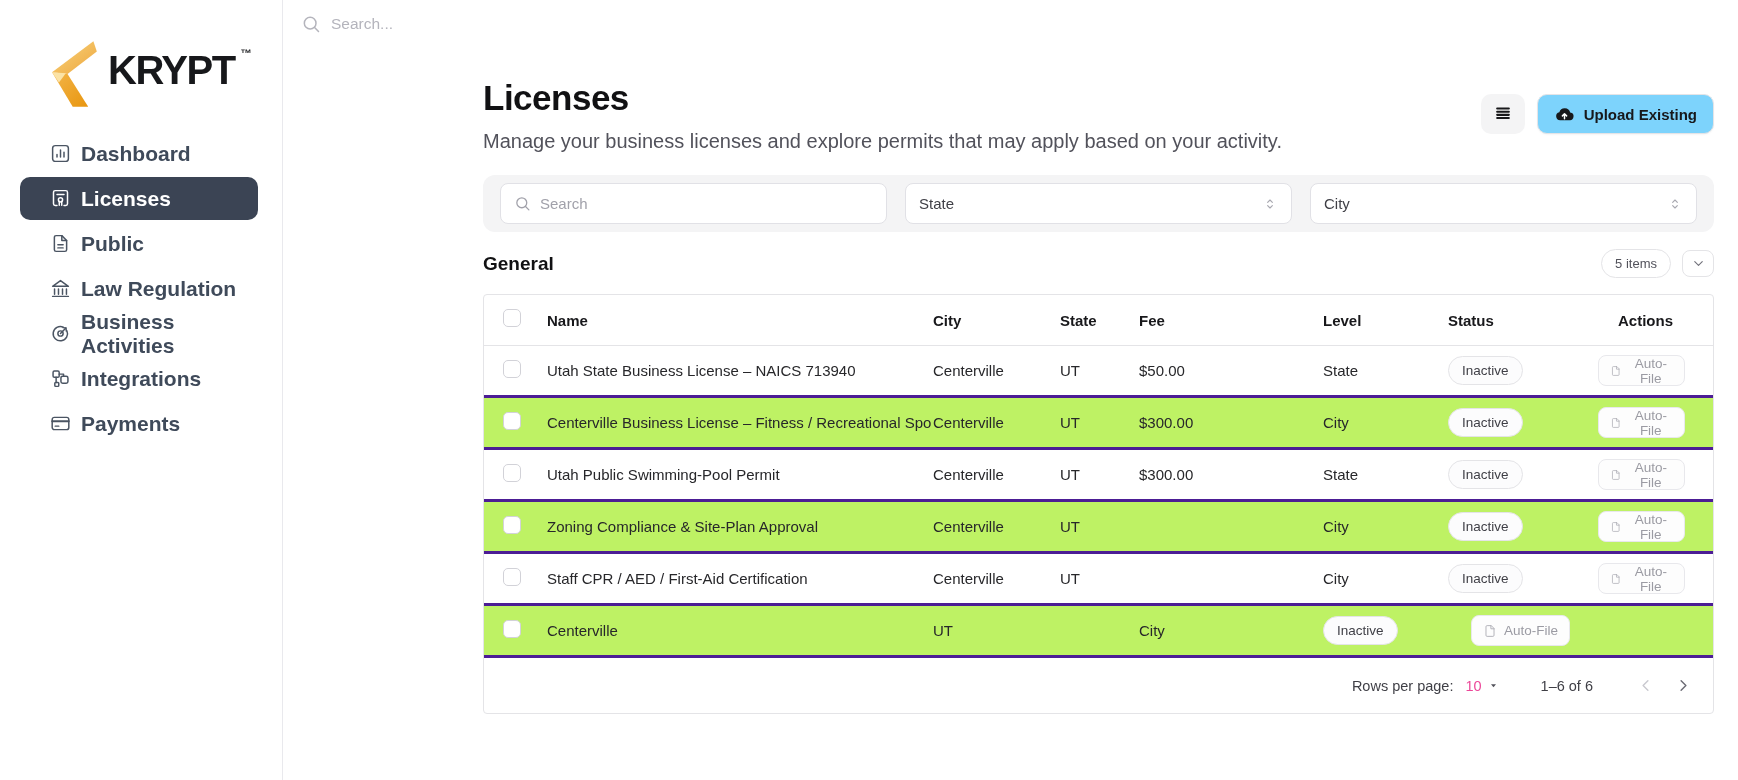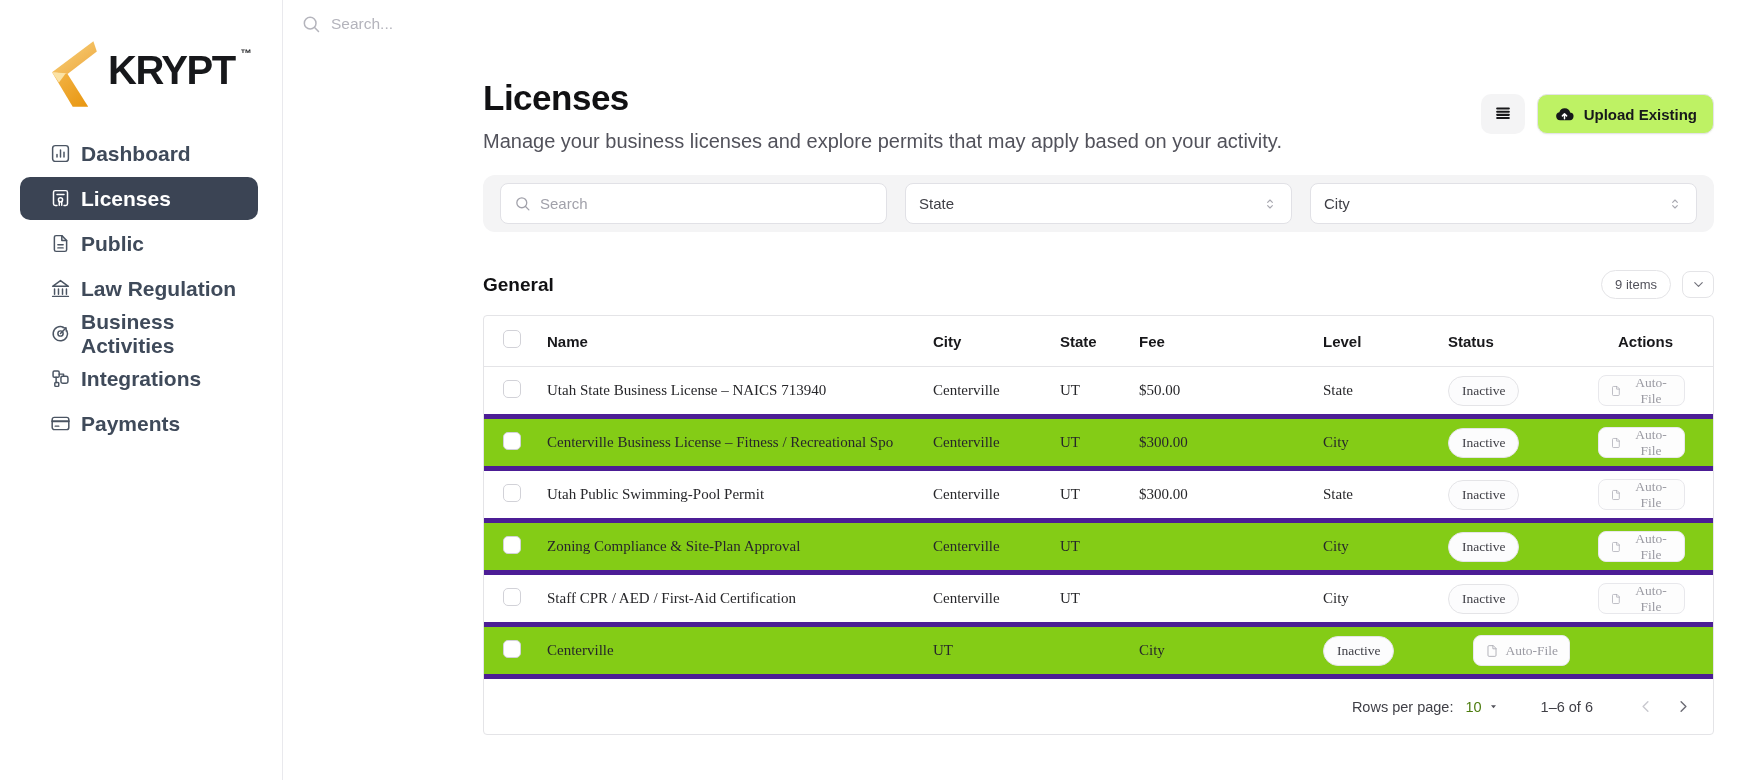--- a/index.html
+++ b/index.html
@@ -35,70 +35,70 @@
 
   .content { padding: 0 24px 0 200px; }
 
   .page-head { margin-top: 30px; display: flex; justify-content: space-between; }
   .page-title { font-size: 35px; font-weight: 700; letter-spacing: -0.5px; color: #111113; }
   .page-subtitle { margin-top: 12px; font-size: 20px; color: #52525b; }
   .head-actions { display: flex; gap: 12px; margin-top: 16px; align-items: flex-start; }
   .icon-btn { width: 44px; height: 40px; border: none; border-radius: 10px; background: #f4f4f5;
               display: inline-flex; align-items: center; justify-content: center; cursor: pointer; }
   .icon-btn svg { width: 20px; height: 20px; stroke: #18181b; stroke-width: 2.5; stroke-linecap: round; fill: none; }
-  .upload-btn { height: 40px; padding: 0 16px; background: #bef264; border: 1px solid #e4e4e7; border-radius: 10px;
+  .upload-btn { height: 40px; padding: 0 16px; background: #7dd3fc; border: 1px solid #e4e4e7; border-radius: 10px;
                 display: inline-flex; align-items: center; gap: 9px; font-size: 15px; font-weight: 700;
                 color: #17181b; font-family: inherit; cursor: pointer; box-shadow: 0 1px 2px rgba(0,0,0,0.04); }
   .upload-btn svg { width: 21px; height: 21px; }
 
   
   .filters { margin-top: 22px; height: 57px; background: #f4f4f5; border-radius: 12px;
              display: flex; align-items: center; gap: 18px; padding: 0 17px; }
   .field { flex: 1; height: 41px; background: #fff; border: 1px solid #e1e1e6; border-radius: 8px;
            display: flex; align-items: center; gap: 9px; padding: 0 13px; }
   .field svg.mag { width: 17px; height: 17px; stroke: #a1a1aa; fill: none; stroke-width: 1.8; stroke-linecap: round; flex: 0 0 17px; }
   .field input { border: none; outline: none; flex: 1; font-size: 15px; color: #3f3f46; font-family: inherit; }
   .field input::placeholder { color: #a1a1aa; }
   .select-field { justify-content: space-between; cursor: pointer; }
   .select-field .sel-label { font-size: 15px; color: #3f3f46; }
   .select-field svg { width: 16px; height: 16px; stroke: #a8a8b0; fill: none; stroke-width: 1.7; stroke-linecap: round; stroke-linejoin: round; }
 
   
-  .section-head { margin-top: 38px; display: flex; align-items: center; justify-content: space-between; }
+  .section-head { margin-top: 17px; display: flex; align-items: center; justify-content: space-between; }
   .section-title { font-size: 19px; font-weight: 700; color: #111113; }
   .section-right { display: flex; align-items: center; gap: 11px; }
   .count-badge { border: 1px solid #e4e4e7; border-radius: 999px; padding: 6px 13px; font-size: 13px; color: #52525b; background: #fff; }
   .collapse-btn { width: 32px; height: 27px; border: 1px solid #e4e4e7; border-radius: 8px; background: #fff;
                   display: inline-flex; align-items: center; justify-content: center; cursor: pointer; }
   .collapse-btn svg { width: 15px; height: 15px; stroke: #71717a; fill: none; stroke-width: 1.8; stroke-linecap: round; stroke-linejoin: round; }
 
   
   .card { margin-top: 16px; border: 1px solid #e4e4e7; border-radius: 4px; overflow: hidden; background: #fff; }
   .trow { display: grid; grid-template-columns: 44px 386px 127px 79px 184px 125px 150px 1fr;
           align-items: center; height: 52px; padding-left: 19px; }
   .thead { height: 51px; border-bottom: 1px solid #e4e4e7; }
   .th { font-size: 15px; font-weight: 700; color: #18181b; }
   .th-actions { justify-self: end; margin-right: 40px; }
-  .trow.data-row { border-bottom: 5px solid #4c1d95; font-size: 15px; color: #27272a; font-family: Liberation Serif, serif; }
-  .trow.zebra { background: #84cc16; }
+  .trow.data-row { border-bottom: 3px solid #4c1d95; font-size: 15px; color: #27272a; }
+  .trow.zebra { background: #bef264; }
   .cell-name { white-space: nowrap; overflow: hidden; padding-right: 6px; }
   .checkbox { width: 18px; height: 18px; border: 1.5px solid #d2d2d8; border-radius: 5px; background: #fff;
               display: inline-block; cursor: pointer; }
   .pill { display: inline-block; border: 1px solid #e4e4e7; background: #fcfcfd; border-radius: 999px;
           padding: 6px 13px; font-size: 13.5px; color: #3f3f46; }
   .autofile-btn { display: inline-flex; align-items: center; gap: 7px; height: 31px; padding: 0 11px;
                   border: 1px solid #e8e8ec; background: #fdfdfd; border-radius: 8px; color: #9b9ba3;
                   font-size: 13.5px; font-family: inherit; justify-self: end; margin-right: 28px; cursor: pointer; }
   .autofile-btn svg { width: 14px; height: 14px; stroke: #aeaeb6; fill: none; stroke-width: 1.6; stroke-linecap: round; stroke-linejoin: round; }
 
   
   .pagination { height: 55px; display: flex; align-items: center; justify-content: flex-end;
                 padding-right: 16px; font-size: 14.5px; color: #3f3f46; }
   .rpp-btn { display: inline-flex; align-items: center; gap: 6px; border: none; background: transparent;
-             font-size: 14.5px; color: #4d7c0f; font-family: inherit; margin-left: 12px; cursor: pointer; text-align: center; }
+             font-size: 14.5px; color: #ec4899; font-family: inherit; margin-left: 12px; cursor: pointer; text-align: center; }
   .rpp-btn svg { width: 11px; height: 11px; fill: #52525b; }
   .range { margin-left: 42px; }
   .pg-btn { border: none; background: transparent; display: inline-flex; align-items: center; justify-content: center;
             width: 28px; height: 28px; cursor: pointer; }
   .pg-btn svg { width: 19px; height: 19px; fill: none; stroke-width: 1.8; stroke-linecap: round; stroke-linejoin: round; }
   .pg-prev { margin-left: 38px; }
   .pg-prev svg { stroke: #c9c9cf; }
   .pg-next { margin-left: 10px; }
   .pg-next svg { stroke: #6b6b74; }
 </style>
@@ -255,21 +255,21 @@
           <span class="sel-label">City</span>
           <svg viewBox="0 0 24 24">
               <path d="M8.5 9.5L12 6l3.5 3.5M8.5 14.5L12 18l3.5-3.5"></path>
             </svg>
         </div>
       </div>
 
       <div class="section-head">
         <h2 class="section-title">General</h2>
         <div class="section-right">
-          <span class="count-badge">9 items</span>
+          <span class="count-badge">5 items</span>
           <button class="collapse-btn">
             <svg viewBox="0 0 24 24">
                 <path d="M6 9l6 6 6-6"></path>
               </svg>
           </button>
         </div>
       </div>
 
       <div class="card">
 

